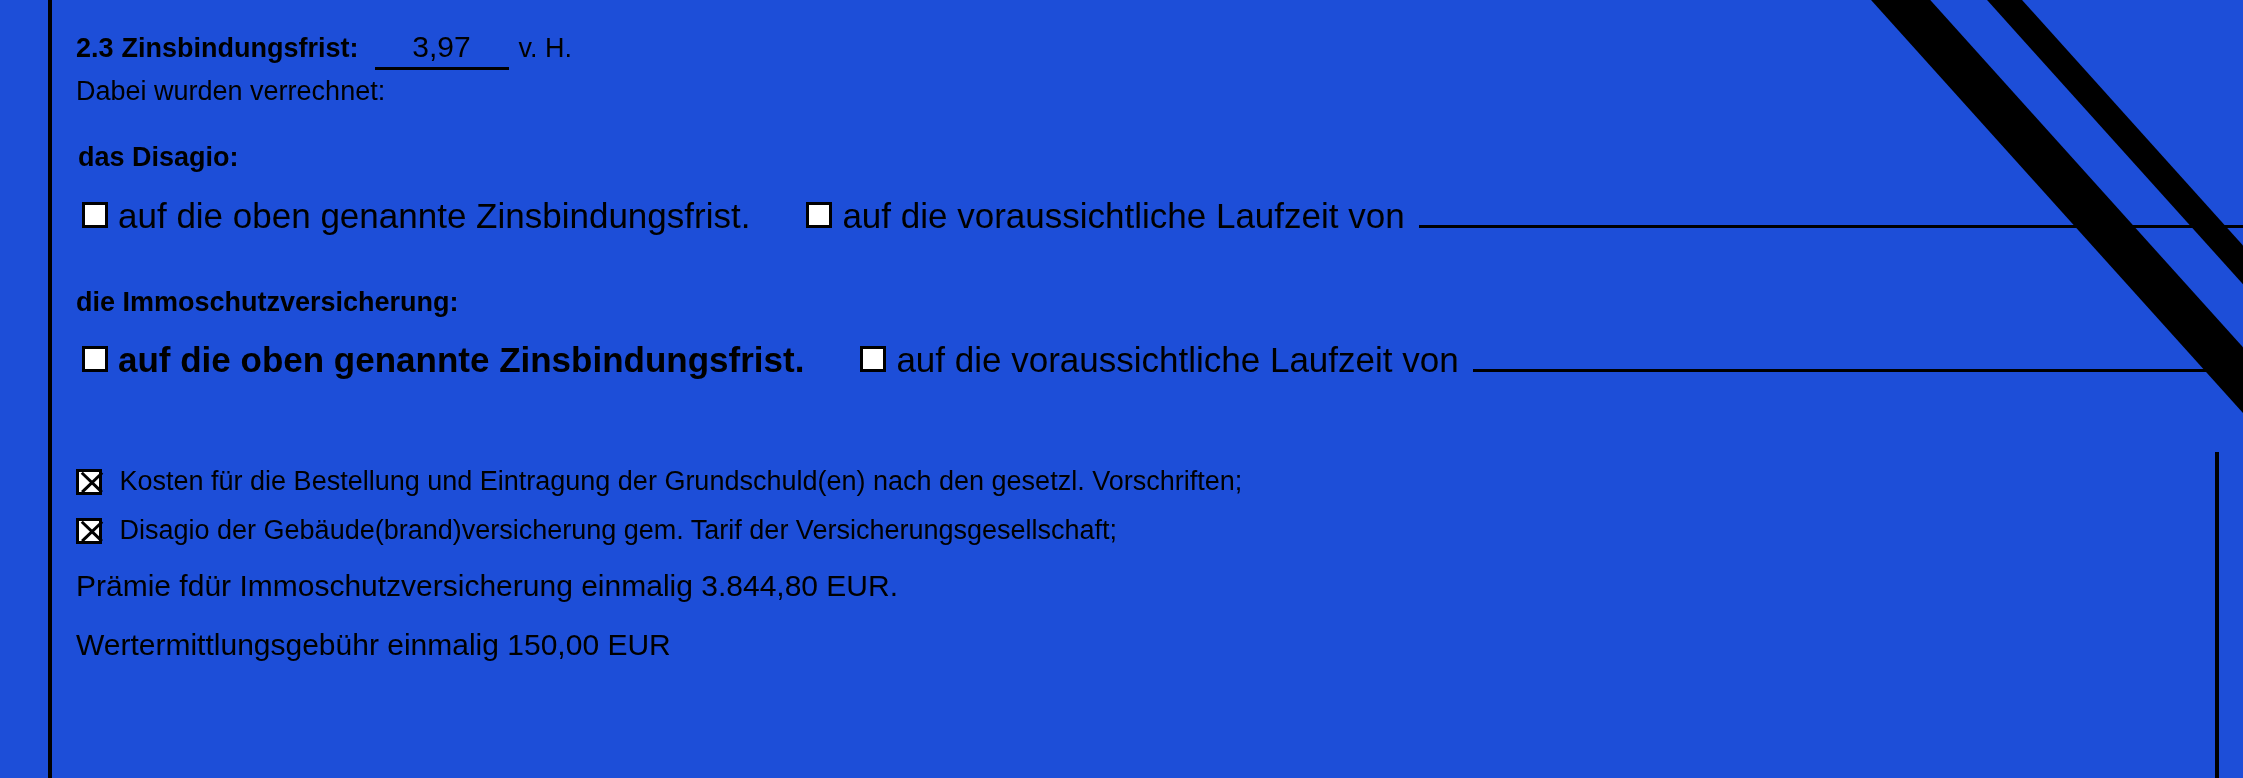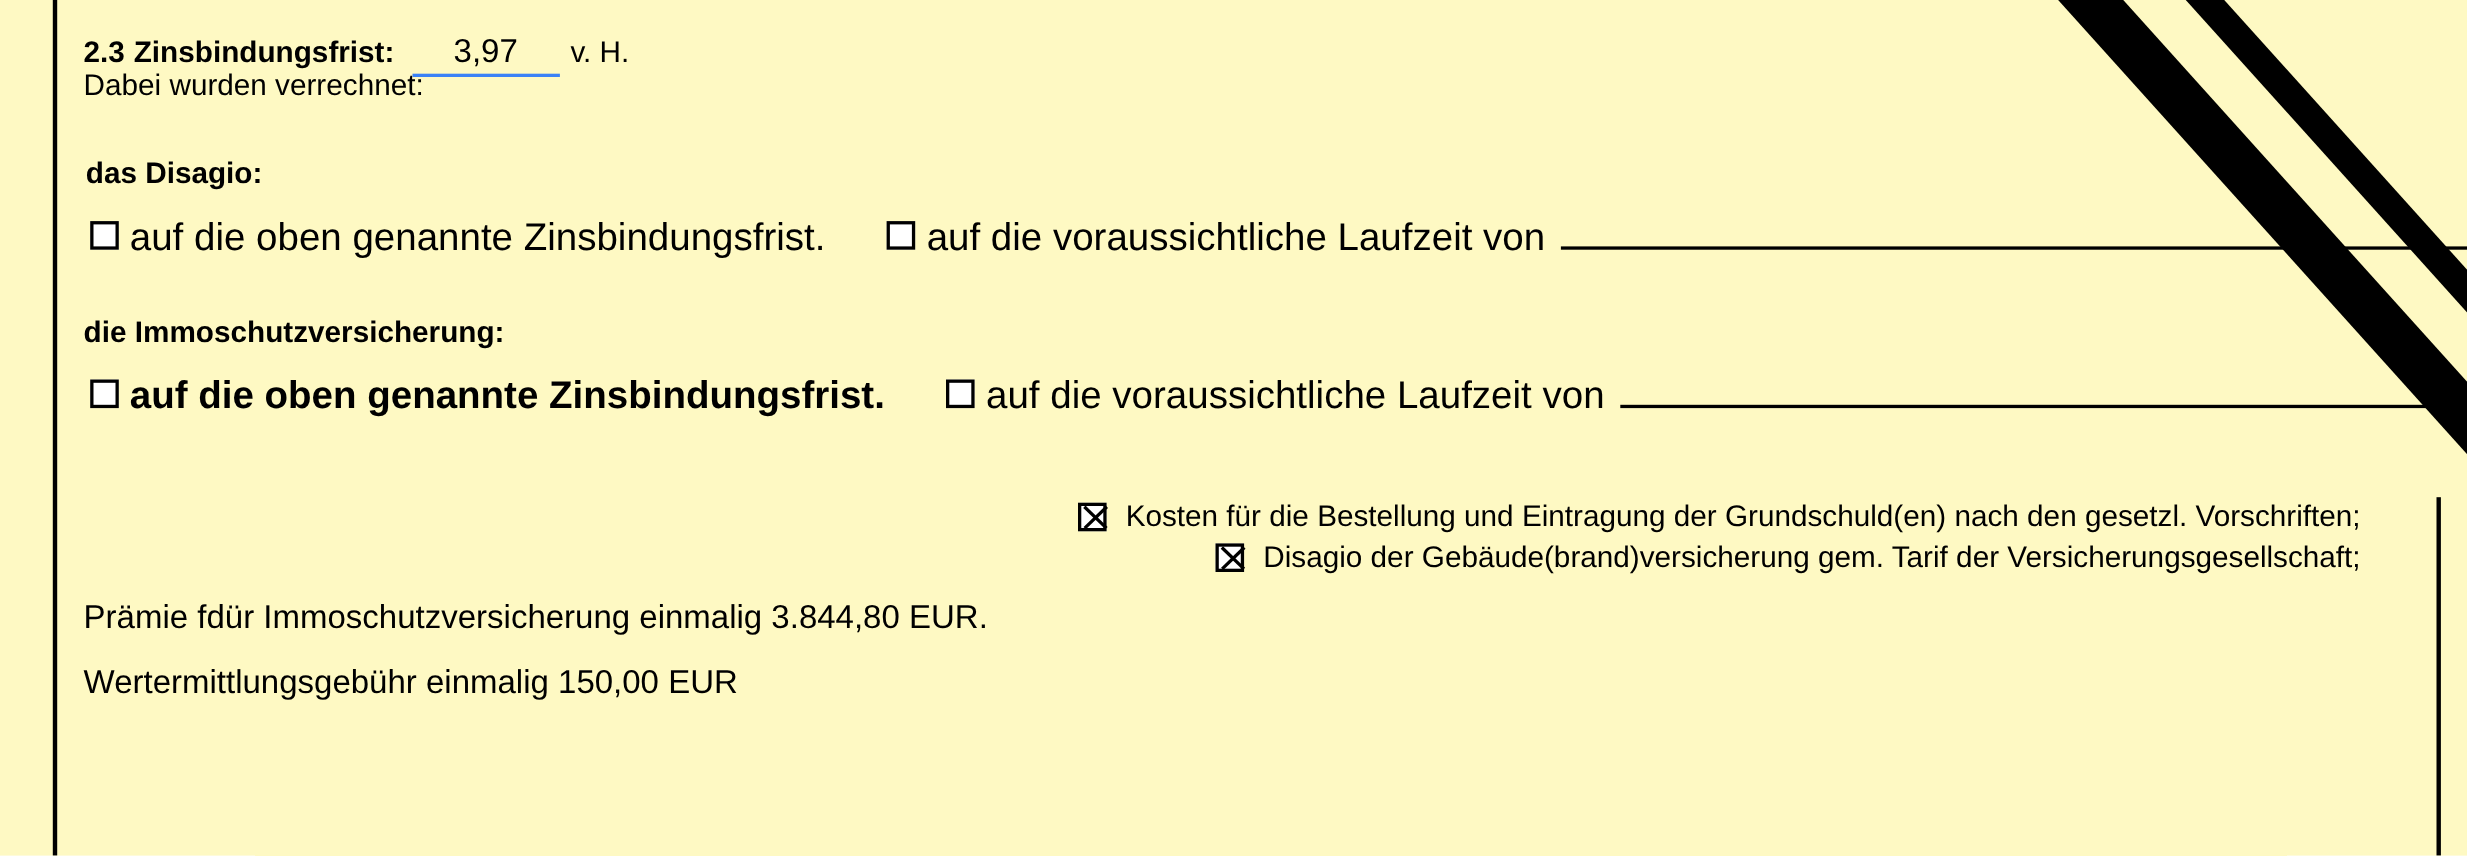--- a/index.html
+++ b/index.html
@@ -8,21 +8,21 @@
     background: #ffffff;
   }
   body {
     font-family: "Liberation Sans", sans-serif;
     color: #000000;
   }
   .page {
     position: relative;
     width: 2243px;
     height: 778px;
-    background: #fef9c3;
+    background: #1d4ed8;
     overflow: hidden;
   }
   
   .border-left {
     position: absolute;
     left: 48px;
     top: 0;
     width: 4px;
     height: 778px;
     background: #000000;
@@ -83,27 +83,27 @@
     position: absolute;
     left: 0;
     top: 28px;
   }
   .fill-value {
     display: inline-block;
     min-width: 118px;
     text-align: center;
     font-size: 30px;
     padding: 0 8px 1px 8px;
-    border-bottom: 3px solid #3b82f6;
+    border-bottom: 3px solid #000000;
     margin: 0 10px 0 16px;
   }
   .row-dabei {
     position: absolute;
     left: 0;
-    top: 60px;
+    top: 74px;
   }
 
   .hdr-disagio {
     position: absolute;
     left: 2px;
     top: 140px;
   }
   .hdr-bearb {
     position: absolute;
     left: 0;
@@ -158,23 +158,22 @@
     width: 2070px;
   }
   .sec24 p {
     margin: 0;
     font-size: 27px;
     line-height: 1.3;
     white-space: normal;
   }
   .item {
     position: relative;
-    margin-top: 6px;
+    margin-top: 18px;
     font-size: 27px;
-    text-align: right;
   }
   .item .cb { vertical-align: -5px; }
   .item .itext { margin-left: 10px; }
 
   .plain {
     font-size: 30px;
     line-height: 1.3;
     margin-top: 20px;
   }
 </style>

